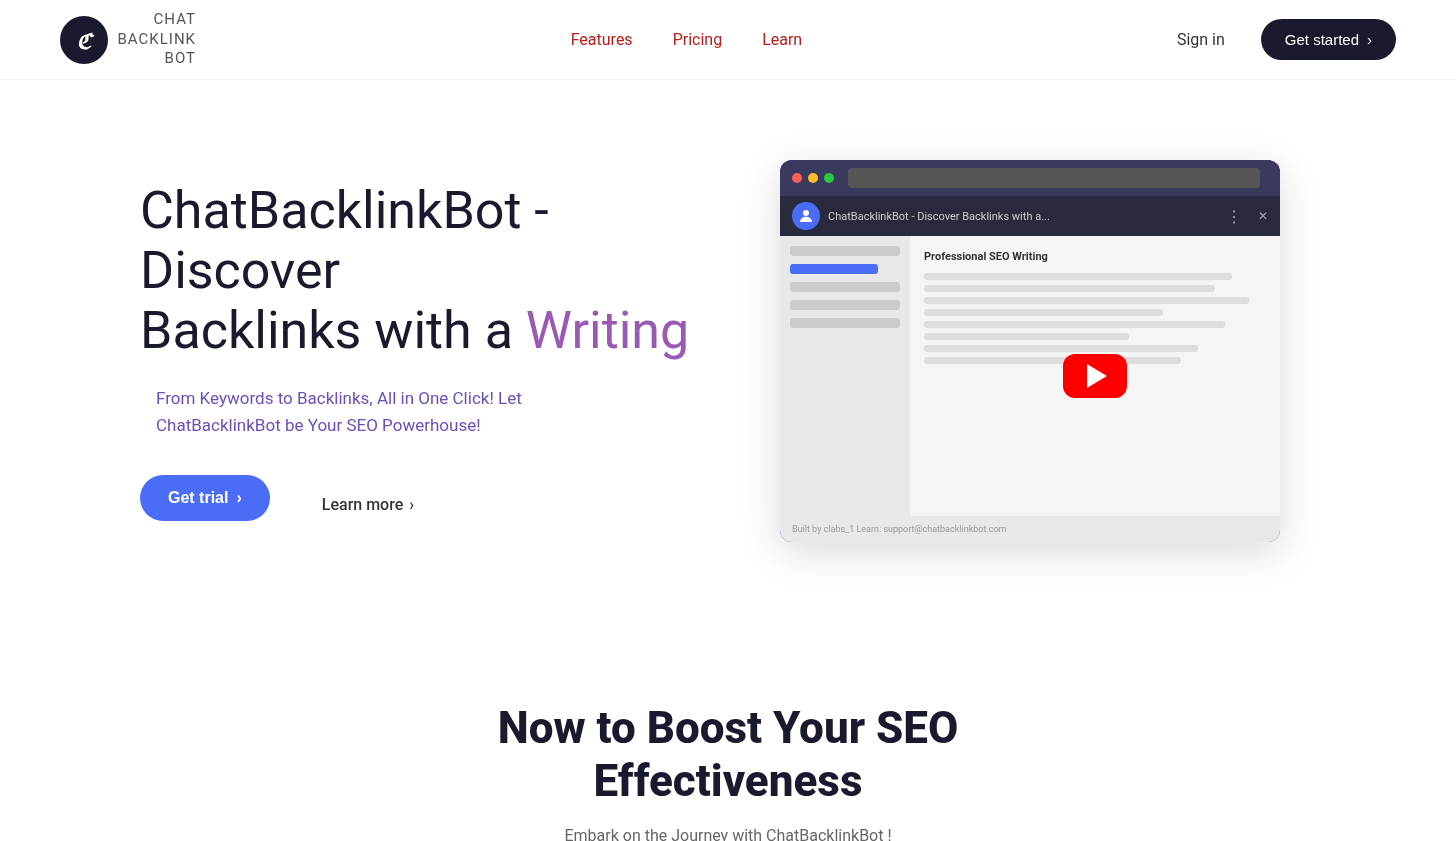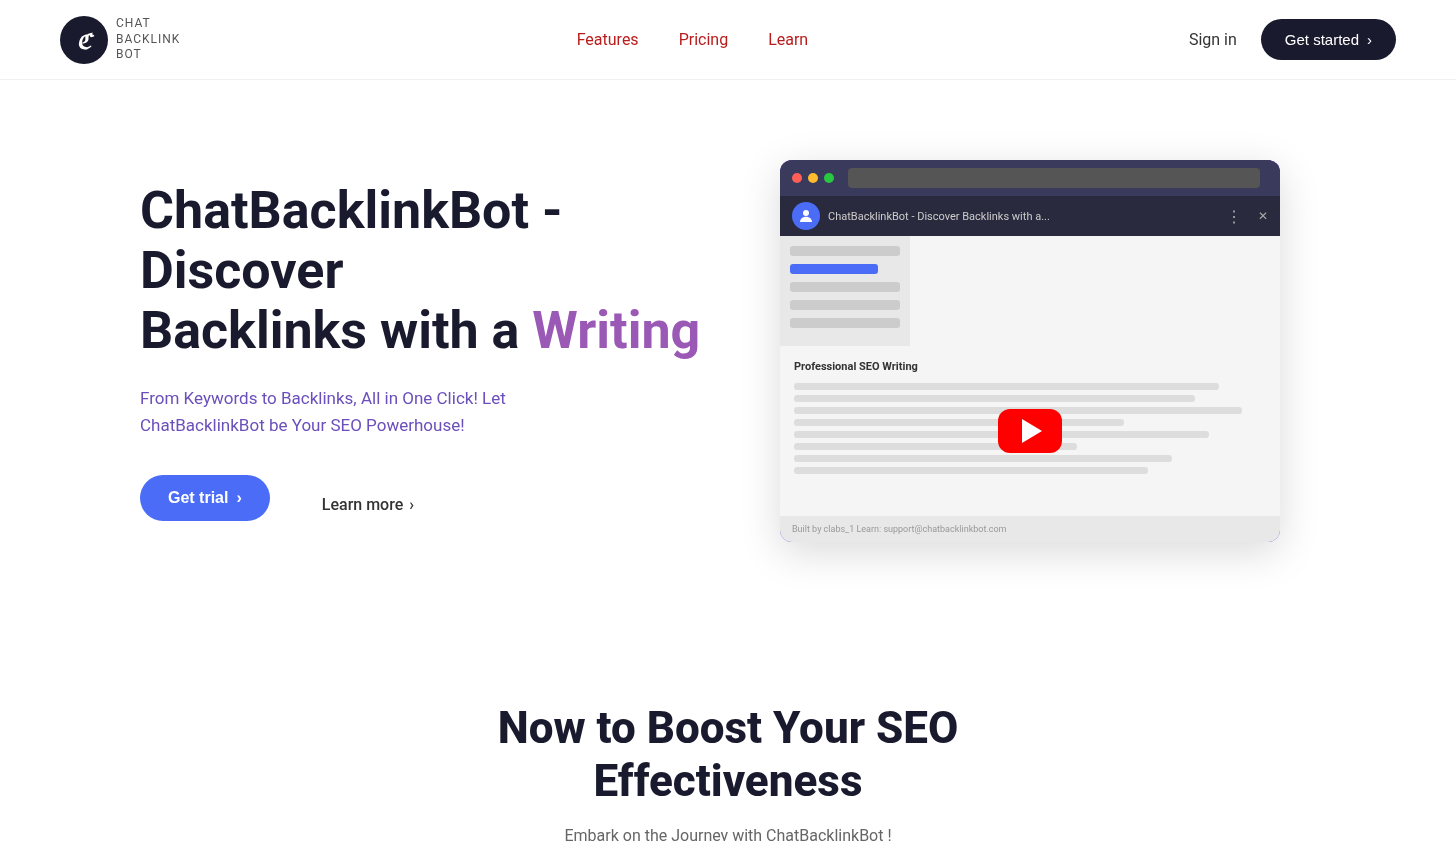--- a/index.html
+++ b/index.html
@@ -27,42 +27,43 @@
       border-radius: 50%;
       display: flex;
       align-items: center;
       justify-content: center;
       color: white;
       font-size: 22px;
       font-style: italic;
       font-weight: bold;
     }
     .nav-logo-text {
-      font-size: 12px;
+      font-size: 15px;
       color: #555;
       text-transform: uppercase;
       letter-spacing: 1px;
       line-height: 1.3;
       max-width: 80px;
+      text-align: right;
     }
     .nav-links {
       display: flex;
       gap: 40px;
       list-style: none;
     }
     .nav-links a {
       text-decoration: none;
       color: #b91c1c;
       font-size: 16px;
       font-weight: 400;
     }
     .nav-right {
       display: flex;
       align-items: center;
-      gap: 24px;
+      gap: 36px;
     }
     .sign-in-link {
       text-decoration: none;
       color: #333;
       font-size: 16px;
     }
     .get-started-btn {
       background: #1a1a2e;
       color: white;
       border: none;
@@ -82,34 +83,35 @@
       padding: 80px 120px 80px 140px;
       gap: 60px;
       min-height: 460px;
     }
     .hero-content {
       flex: 1;
       max-width: 580px;
     }
     .hero-title {
       font-size: 52px;
-      font-weight: 700;
+      font-weight: 400;
       line-height: 1.15;
       color: #1a1a2e;
       margin-bottom: 24px;
     }
     .hero-title .highlight {
       color: #9b59b6;
     }
     .hero-subtitle {
       font-size: 17px;
       color: #6b4fbb;
       line-height: 1.6;
       margin-bottom: 36px;
       max-width: 480px;
+      margin-left: 16px;
     }
     .hero-buttons {
       display: flex;
       align-items: center;
       gap: 52px;
     }
     .get-trial-btn {
       background: #4a6cf7;
       color: white;
       border: none;
@@ -168,21 +170,20 @@
       border-radius: 4px;
       height: 20px;
       margin: 0 8px;
     }
     .video-content {
       background: #f5f5f5;
       min-height: 280px;
       position: relative;
       display: flex;
       align-items: stretch;
-      flex-direction: column;
     }
     .video-sidebar {
       width: 130px;
       background: #e8e8e8;
       padding: 10px;
       flex-shrink: 0;
     }
     .video-sidebar-item {
       height: 10px;
       background: #ccc;

